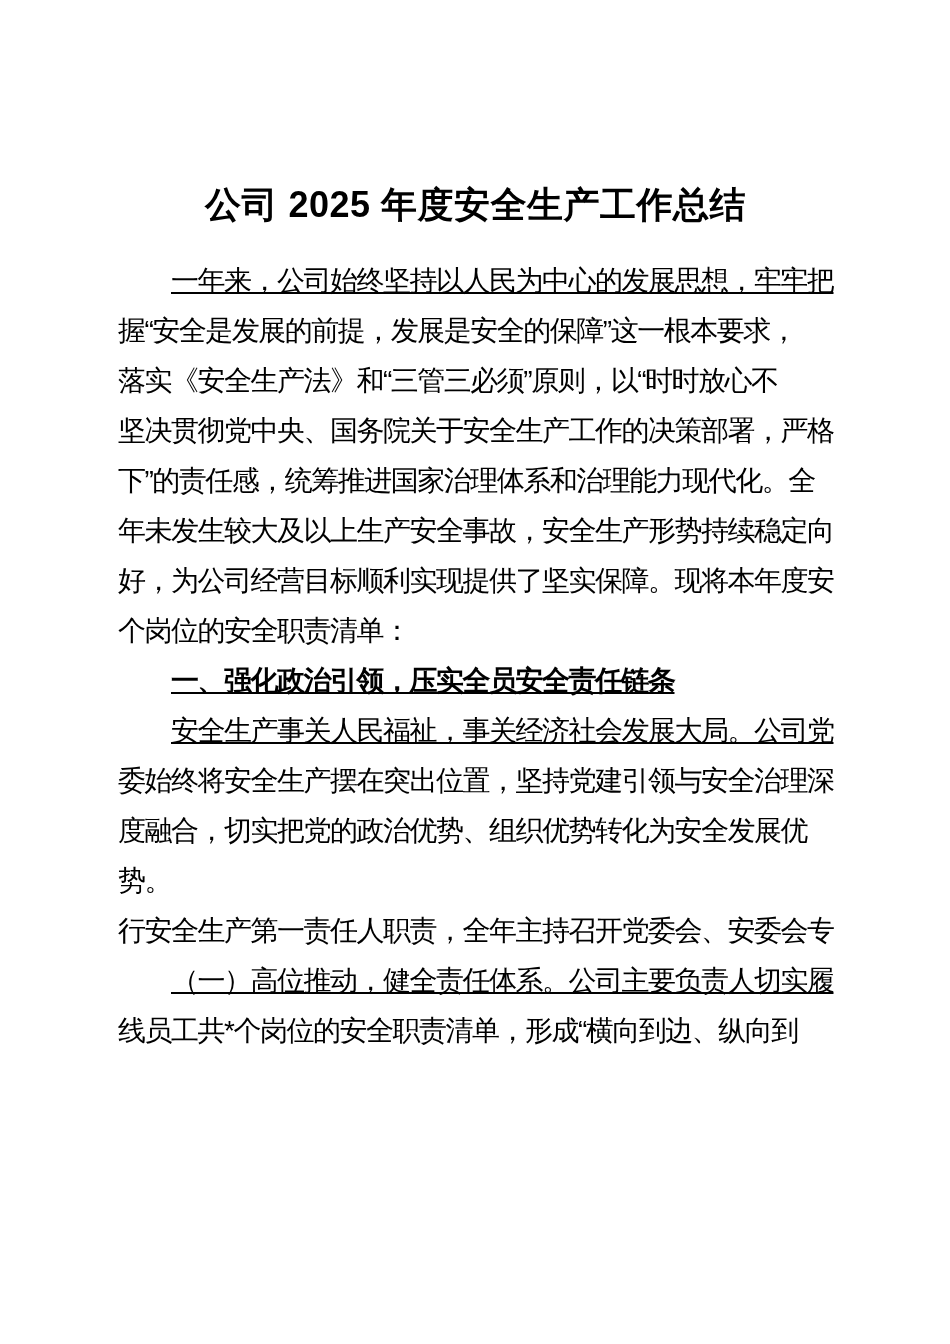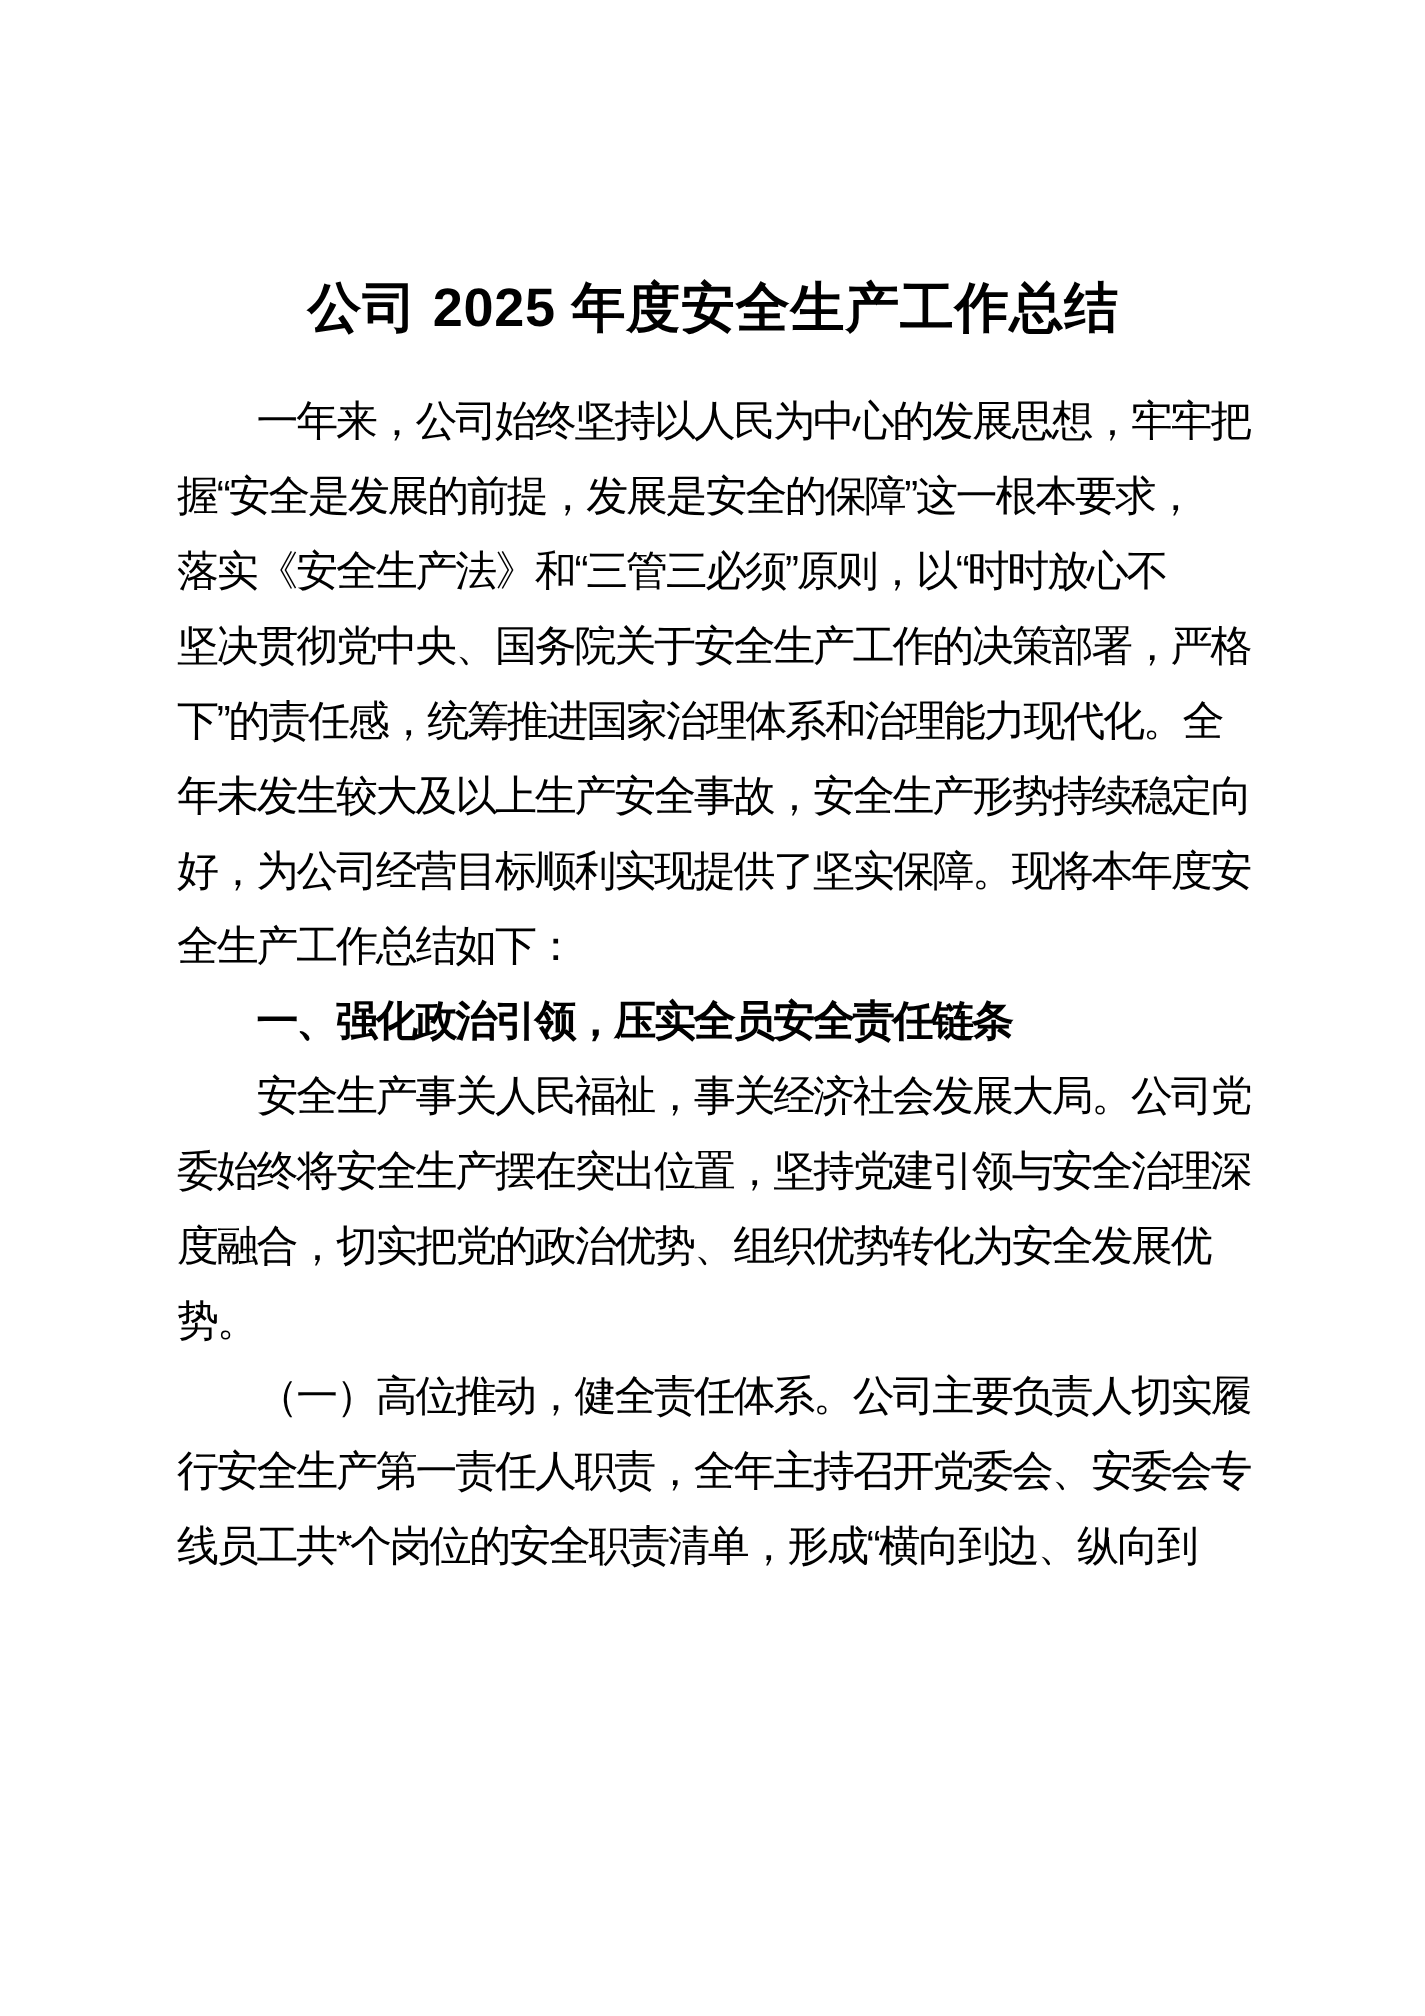--- a/index.html
+++ b/index.html
@@ -29,49 +29,49 @@
     letter-spacing: 0.5px;
   }
   .doc-body { margin-top: 26px; }
   .t-line {
     height: 50px;
     line-height: 50px;
     font-size: 28px;
     letter-spacing: -1.5px;
     white-space: nowrap;
   }
-  .t-indent { text-indent: 53px; }
+  .t-indent { text-indent: 53px; text-decoration: underline; }
   .t-heading { font-weight: 700; }
 </style>
 </head>
 <body>
 
 <div class="page">
   <div class="doc">
     <div class="doc-title">公司 2025 年度安全生产工作总结</div>
     <div class="doc-body" id="doc-body">
         <div>
           <div class="t-line t-indent">一年来，公司始终坚持以人民为中心的发展思想，牢牢把</div>
           <div class="t-line">握“安全是发展的前提，发展是安全的保障”这一根本要求，</div>
           <div class="t-line">落实《安全生产法》和“三管三必须”原则，以“时时放心不</div>
           <div class="t-line">坚决贯彻党中央、国务院关于安全生产工作的决策部署，严格</div>
           <div class="t-line">下”的责任感，统筹推进国家治理体系和治理能力现代化。全</div>
           <div class="t-line">年未发生较大及以上生产安全事故，安全生产形势持续稳定向</div>
           <div class="t-line">好，为公司经营目标顺利实现提供了坚实保障。现将本年度安</div>
-          <div class="t-line">全生产工作总结如下：</div>
+          <div class="t-line">个岗位的安全职责清单：</div>
         </div>
         <div>
           <div class="t-line t-indent t-heading">一、强化政治引领，压实全员安全责任链条</div>
         </div>
         <div>
           <div class="t-line t-indent">安全生产事关人民福祉，事关经济社会发展大局。公司党</div>
           <div class="t-line">委始终将安全生产摆在突出位置，坚持党建引领与安全治理深</div>
           <div class="t-line">度融合，切实把党的政治优势、组织优势转化为安全发展优</div>
           <div class="t-line">势。</div>
         </div>
         <div>
+          <div class="t-line">行安全生产第一责任人职责，全年主持召开党委会、安委会专</div>
           <div class="t-line t-indent">（一）高位推动，健全责任体系。公司主要负责人切实履</div>
-          <div class="t-line">行安全生产第一责任人职责，全年主持召开党委会、安委会专</div>
           <div class="t-line">线员工共*个岗位的安全职责清单，形成“横向到边、纵向到</div>
         </div>
       </div>
   </div>
 </div>
 
 </body></html>

